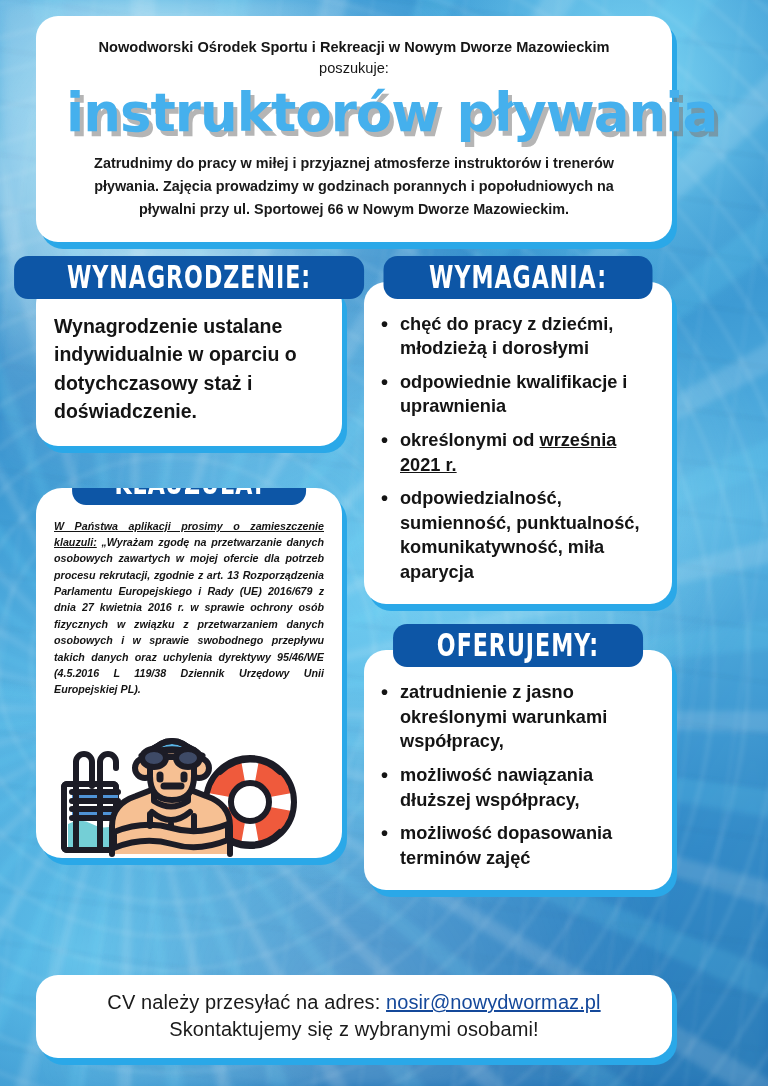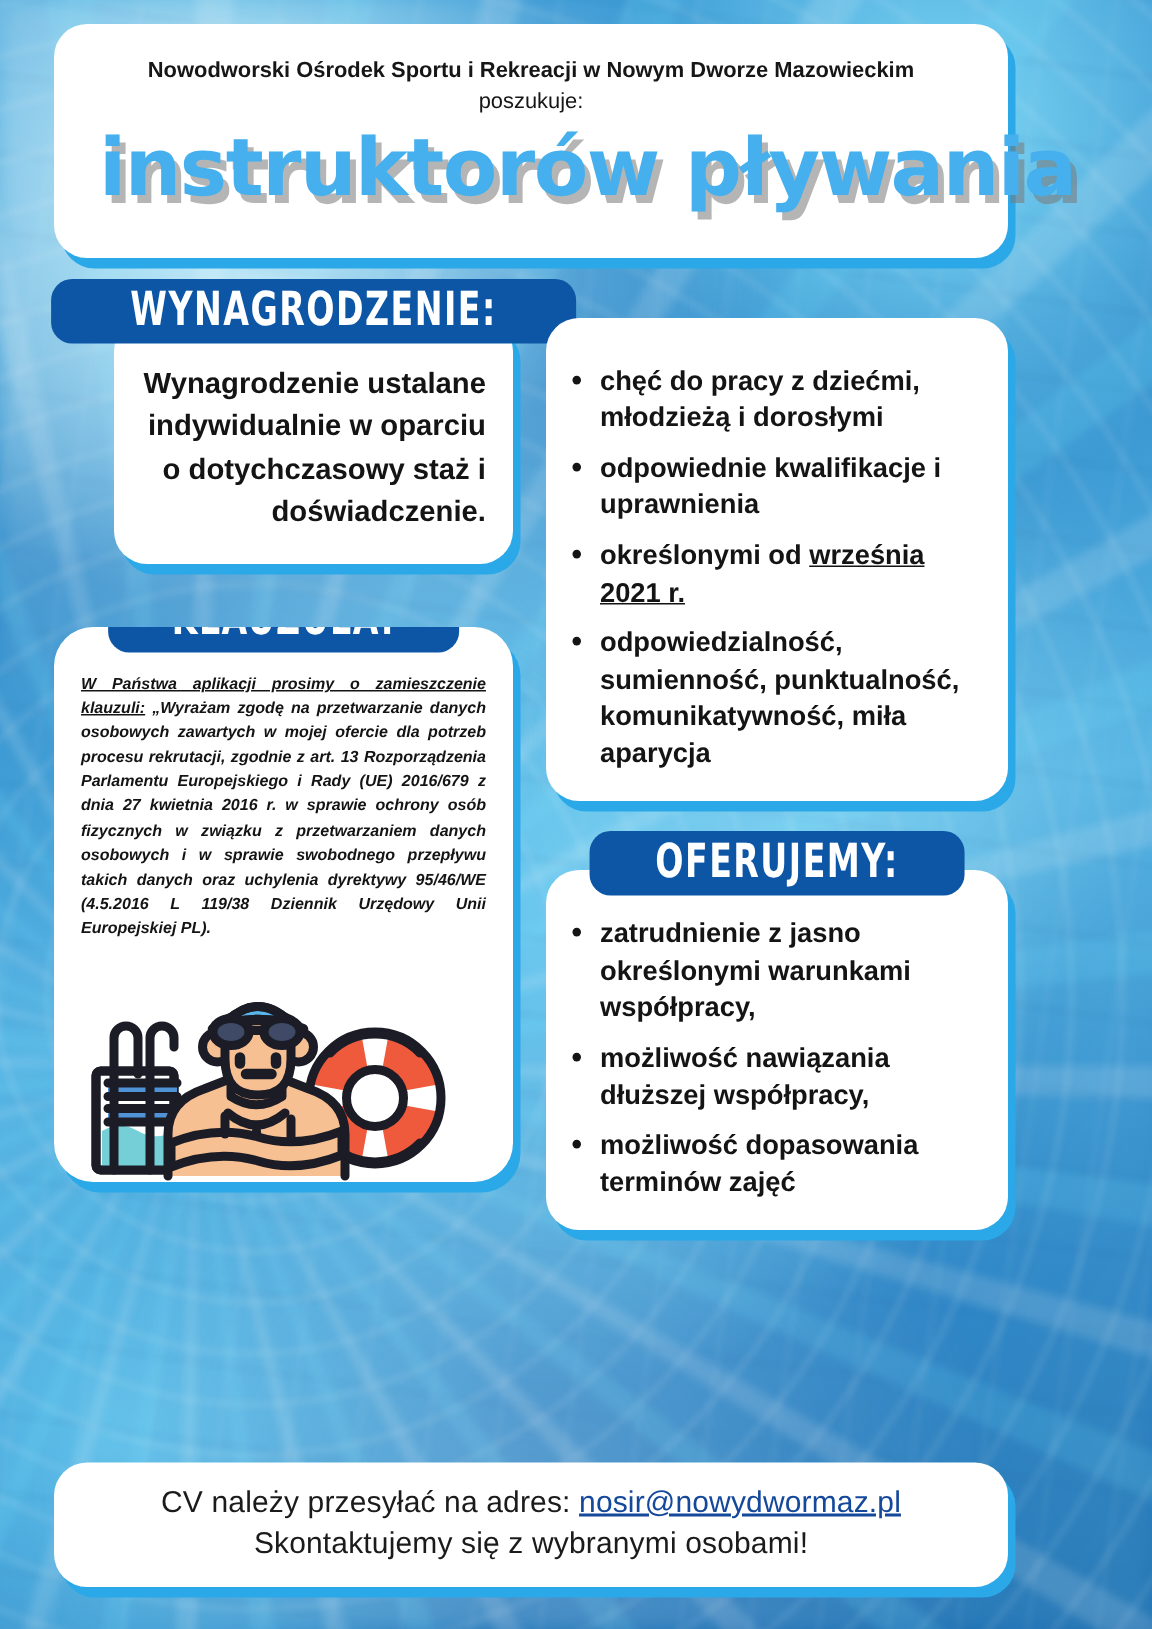--- a/index.html
+++ b/index.html
@@ -172,22 +172,21 @@
     margin-top: 40px;
     flex: 1 1 auto;
     align-items: flex-start;
   }
   .col-left  { width: 306px; display: flex; flex-direction: column; gap: 42px; }
   .col-right { flex: 1;      display: flex; flex-direction: column; gap: 46px; }
 
   
   .salary {
     padding: 30px 18px 20px;
-    text-align: right;
-    margin-left: 40px;
+    text-align: left;
   }
   .salary p {
     font-size: 19.5px;
     font-weight: bold;
     color: #141414;
     line-height: 1.46;
   }
 
   
   .clause {
@@ -270,20 +269,21 @@
   <div class="bg-glow"></div>
   <div class="bg-chroma"></div>
 </div>
 
 <div class="page">
 
   <div class="card intro">
     <div class="org">Nowodworski Ośrodek Sportu i Rekreacji w Nowym Dworze Mazowieckim</div>
     <div class="seeking">poszukuje:</div>
     <div class="headline">instruktorów pływania</div>
+    <div class="intro-body">Zatrudnimy do pracy w miłej i przyjaznej atmosferze instruktorów i trenerów pływania. Zajęcia prowadzimy w godzinach porannych i popołudniowych na pływalni przy ul. Sportowej 66 w Nowym Dworze Mazowieckim.</div>
   </div>
 
   <div class="cols">
 
     <div class="col-left">
 
       <div class="card salary">
         <div class="badge">
           <span>WYNAGRODZENIE:</span>
         </div>
@@ -366,20 +366,23 @@
             </g>
           </svg>
         </div>
       </div>
 
     </div>
 
     <div class="col-right">
 
       <div class="card bullets">
+        <div class="badge">
+          <span>WYMAGANIA:</span>
+        </div>
         <ul>
           <li><span>chęć do pracy z dziećmi, młodzieżą i dorosłymi</span><u></u></li>
           <li><span>odpowiednie kwalifikacje i uprawnienia</span><u></u></li>
           <li><span>określonymi od </span><u>września 2021 r.</u></li>
           <li><span>odpowiedzialność, sumienność, punktualność, komunikatywność, miła aparycja</span><u></u></li>
         </ul>
       </div>
 
       <div class="card bullets">
         <div class="badge">

